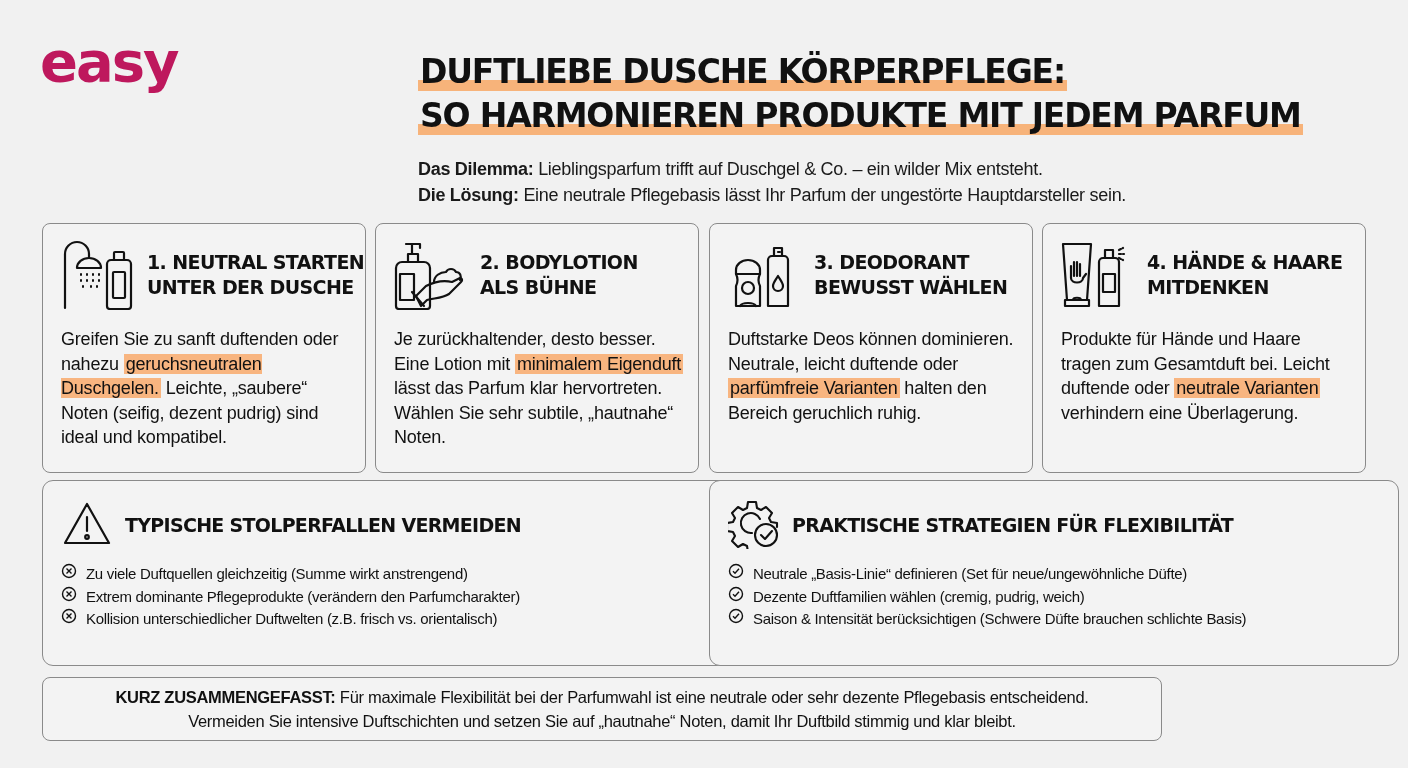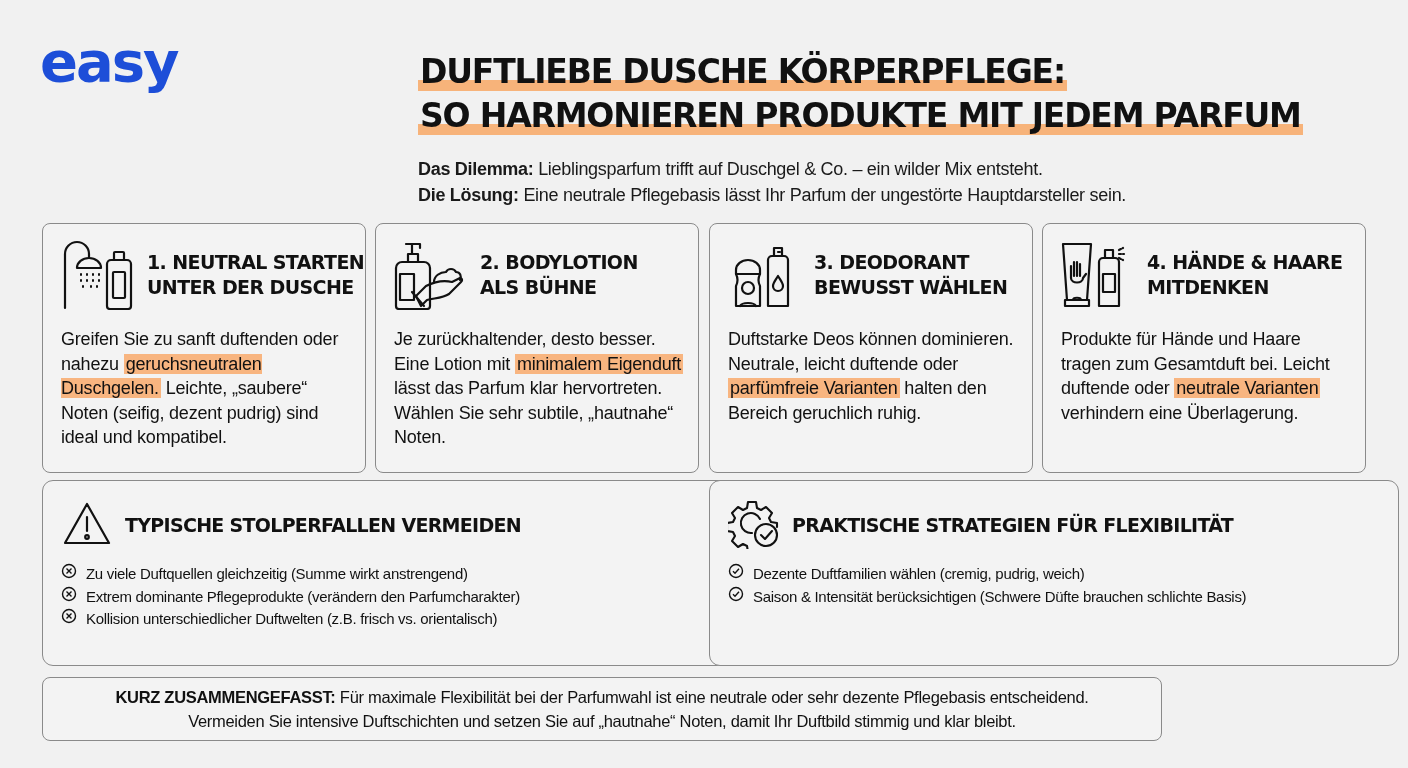--- a/index.html
+++ b/index.html
@@ -7,21 +7,21 @@
   body {
     background: #f1f1f1;
     font-family: "Liberation Sans", "DejaVu Sans", sans-serif;
     color: #111;
     position: relative;
   }
   .logo {
     position: absolute; left: 40px; top: 38px;
     font-family: "DejaVu Sans", sans-serif;
     font-weight: bold; font-size: 56px; line-height: 48px;
-    letter-spacing: -2px; color: #1d4ed8;
+    letter-spacing: -2px; color: #be185d;
   }
   .logo .tm { font-size: 20px; vertical-align: top; position: relative; top: 2px; letter-spacing: 0; margin-left: 2px; }
   .title {
     position: absolute; left: 418px; top: 50px;
     font-family: "DejaVu Sans", sans-serif;
     font-weight: bold; font-size: 33px; line-height: 44px;
     letter-spacing: -1.2px; color: #111;
   }
   .title .line { display: inline-block; position: relative; padding: 0 2px; }
   .title .line::after {
@@ -206,20 +206,27 @@
       <path d="M33 36 l4 4 7-8"></path>
     </svg>
   </div>
   <div class="h">PRAKTISCHE STRATEGIEN FÜR FLEXIBILITÄT</div>
   <ul>
     <li>
       <svg class="b" viewBox="0 0 16 16" fill="none" stroke="#111" stroke-width="1.4">
           <circle cx="8" cy="8" r="6.5"></circle>
           <path d="M5 8.2l2 2 4-4.4"></path>
         </svg>
+      <span>Neutrale „Basis-Linie“ definieren (Set für neue/ungewöhnliche Düfte)</span>
+    </li>
+    <li>
+      <svg class="b" viewBox="0 0 16 16" fill="none" stroke="#111" stroke-width="1.4">
+          <circle cx="8" cy="8" r="6.5"></circle>
+          <path d="M5 8.2l2 2 4-4.4"></path>
+        </svg>
       <span>Dezente Duftfamilien wählen (cremig, pudrig, weich)</span>
     </li>
     <li>
       <svg class="b" viewBox="0 0 16 16" fill="none" stroke="#111" stroke-width="1.4">
           <circle cx="8" cy="8" r="6.5"></circle>
           <path d="M5 8.2l2 2 4-4.4"></path>
         </svg>
       <span>Saison &amp; Intensität berücksichtigen (Schwere Düfte brauchen schlichte Basis)</span>
     </li>
   </ul>

